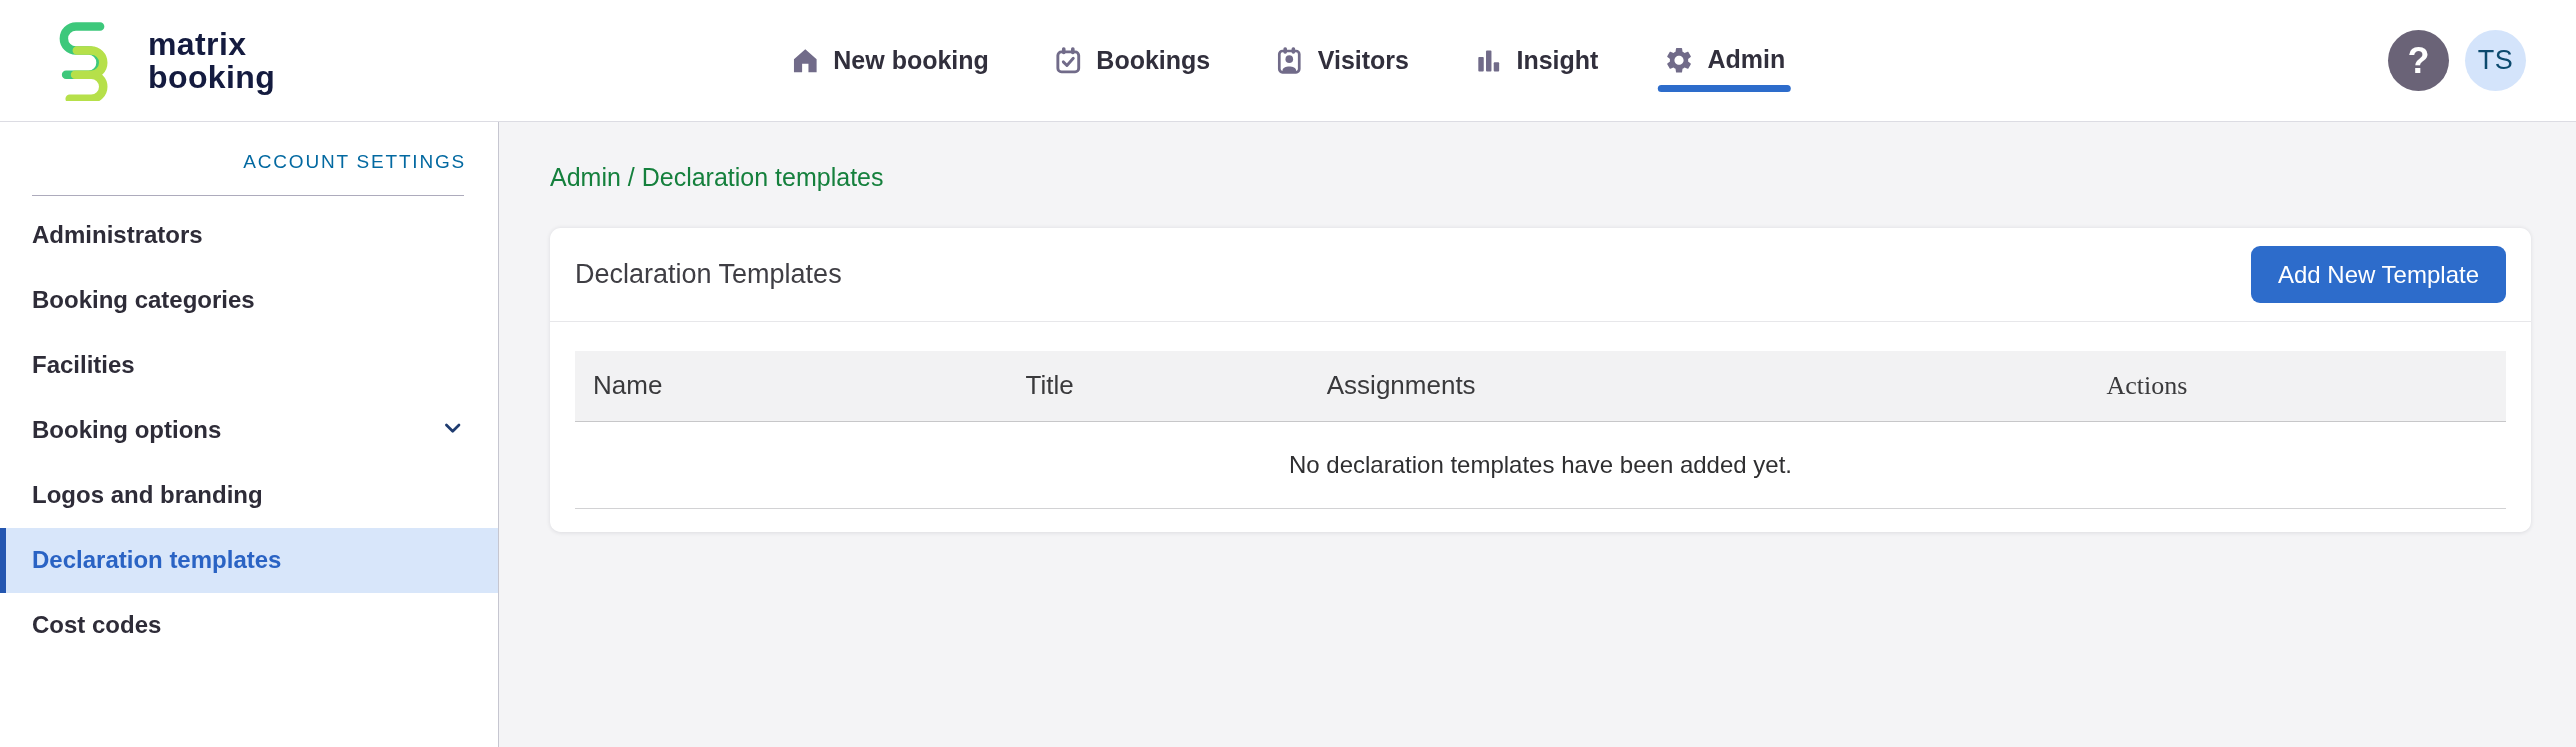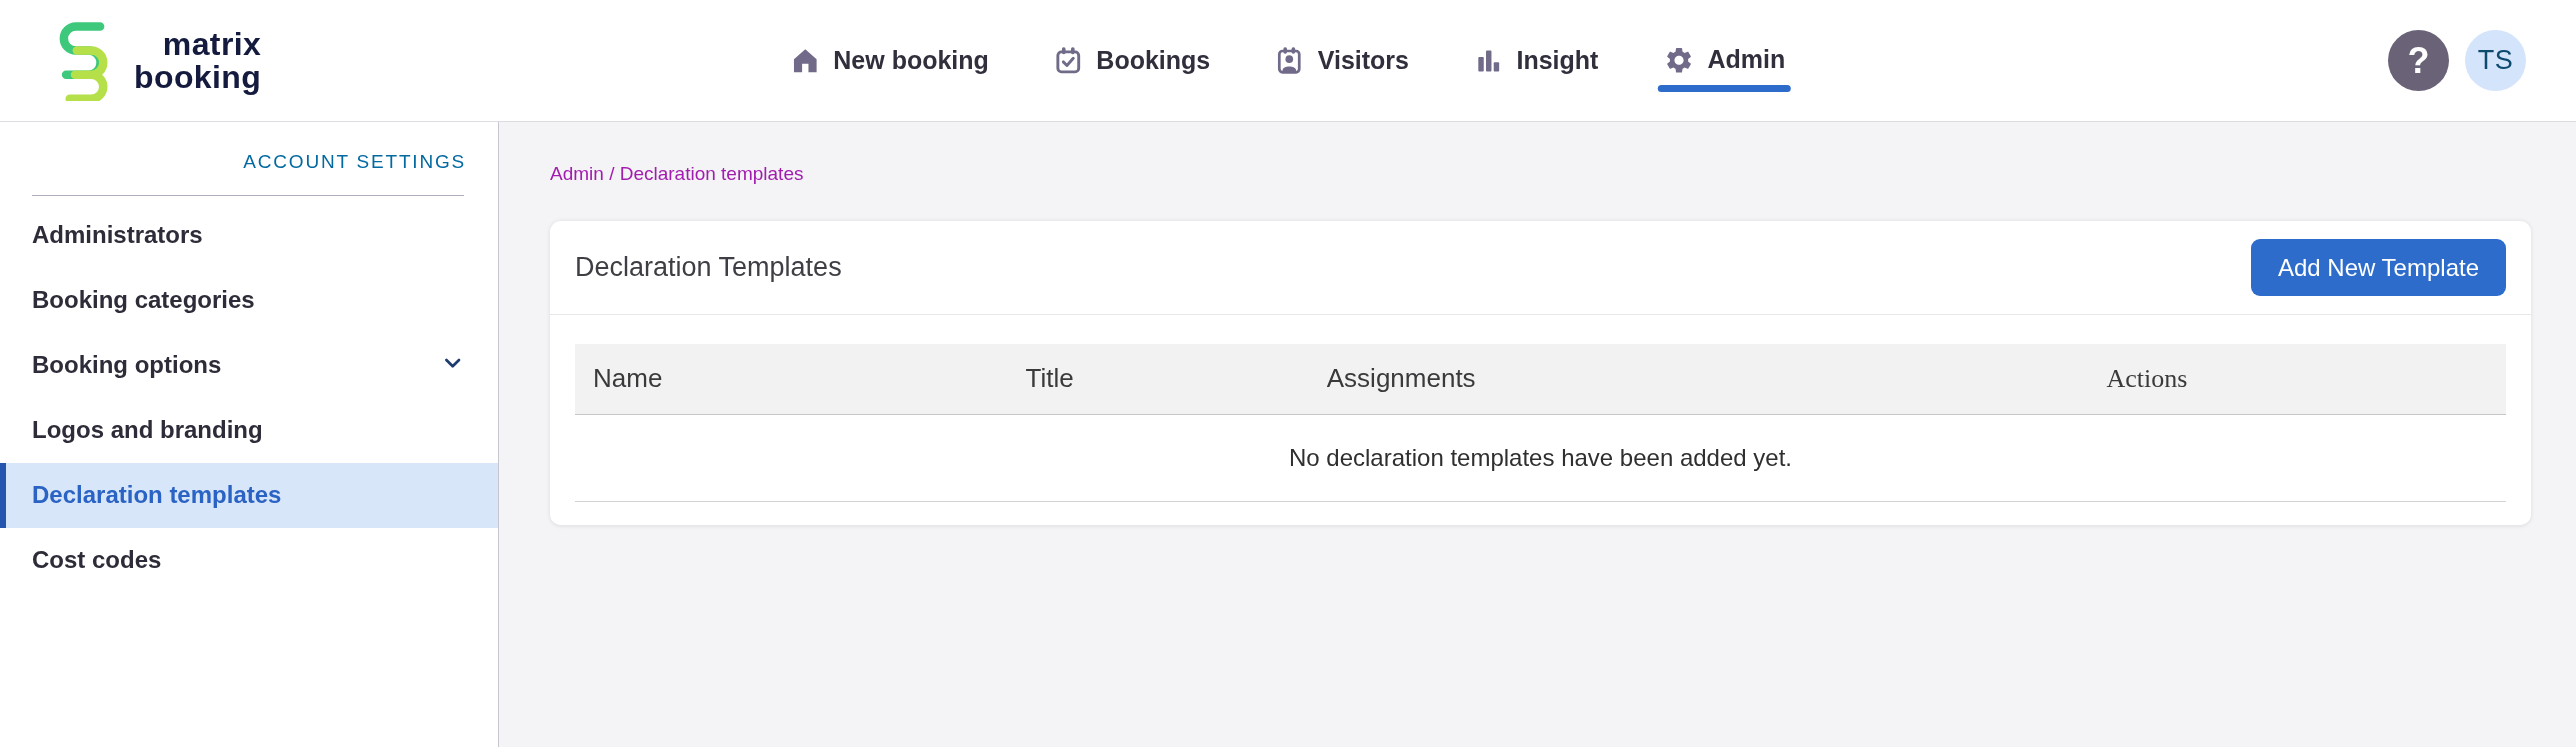--- a/index.html
+++ b/index.html
@@ -14,22 +14,22 @@
   
   .topbar {
     position:relative;
     height:122px;
     background:#ffffff;
     border-bottom:1.8px solid #dcdce3;
     display:flex;
     align-items:center;
   }
   .brand {
-    display:flex; align-items:center; gap:16px;
-    margin-left:50px; cursor:pointer;text-align:right;
+    display:flex; align-items:center; gap:30px;
+    margin-left:50px; cursor:pointer;
   }
   .brand-text {
     font-size:32px; line-height:33px; font-weight:700;
     color:#141b3f; letter-spacing:0.4px;
   }
   .topnav {
     position:absolute; left:50%; top:0; height:100%;
     transform:translateX(-50%);
     display:flex; align-items:center; gap:65px;
   }
@@ -85,21 +85,21 @@
   }
   .side-item.active {
     background:#d8e6fa; color:#2a63c4;
     border-left:6.3px solid #2456b0;
     padding-left:26px;
   }
 
   
   .main { flex:1; padding:41px 45px 0 51px; background:#f4f4f6; }
   .breadcrumb {
-    font-size:19px; color:#a21caf; font-weight:500;
+    font-size:25px; color:#15803d; font-weight:500;
     margin-bottom:36px; cursor:pointer;
   }
   .panel {
     background:#ffffff; border-radius:10.8px;
     box-shadow:0 0.9px 4.5px rgba(20,20,43,.10);
   }
   .panel-header {
     display:flex; align-items:center; justify-content:space-between;
     padding:18px 25px;
     border-bottom:1.8px solid #e7e7ea;
@@ -220,20 +220,23 @@
 
   <aside class="sidebar">
     <div class="section-label">ACCOUNT SETTINGS</div>
     <div class="side-divider"></div>
     <ul class="side-list">
       <li class="side-item">
         <span>Administrators</span>
       </li>
       <li class="side-item">
         <span>Booking categories</span>
+      </li>
+      <li class="side-item">
+        <span>Facilities</span>
       </li>
       <li class="side-item">
         <span>Booking options</span>
         <span>
           <svg width="23.4" height="23.4" viewBox="0 0 26 26" fill="none">
             <path d="M6 10 L13 17 L20 10" stroke="#1f3c70" stroke-width="3" stroke-linecap="round" stroke-linejoin="round"></path>
           </svg>
         </span>
       </li>
       <li class="side-item">

